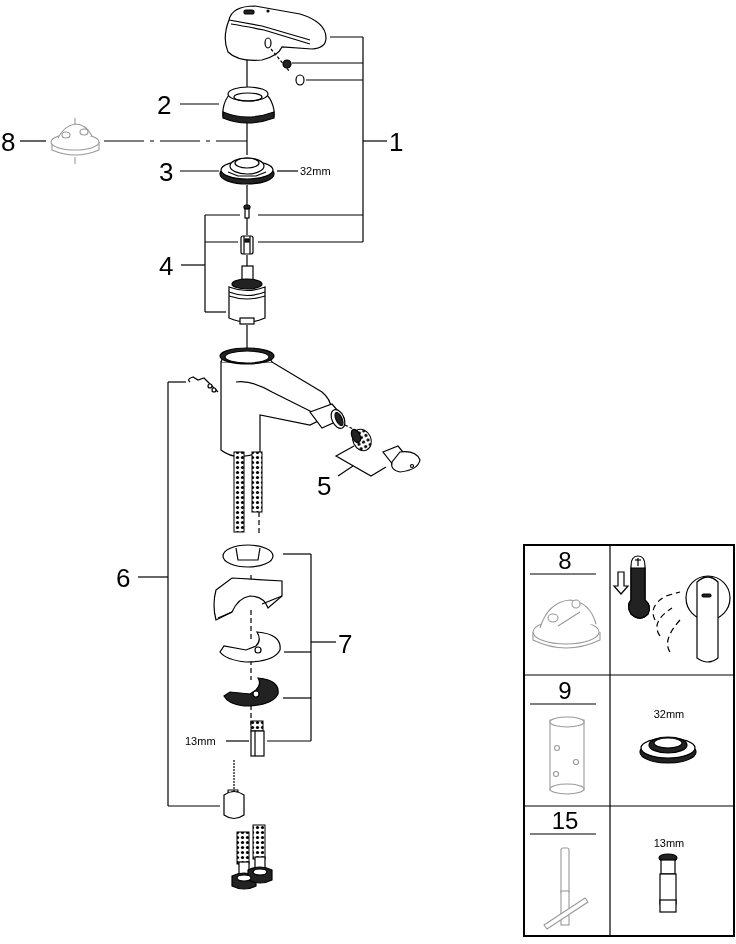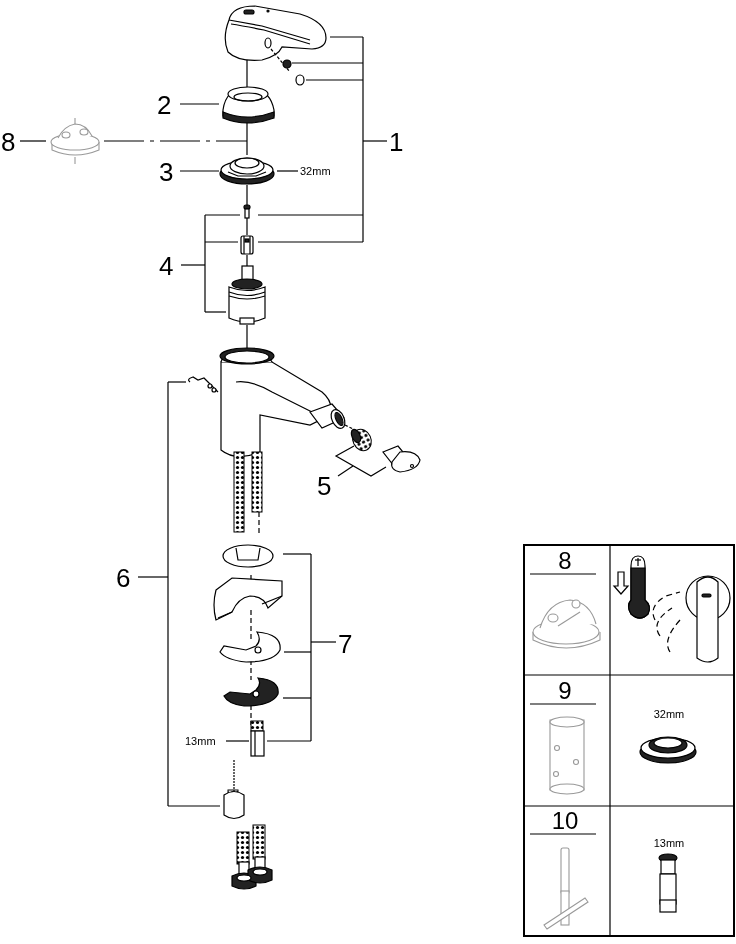--- a/index.html
+++ b/index.html
@@ -272,15 +272,15 @@
 <div class="callout" style="left:116px; top:565px;">6</div>
 <div class="callout" style="left:338px; top:631px;">7</div>
 <div class="callout" style="left:1px; top:129px;">8</div>
 
 <div class="dim" style="left:300px; top:165px;">32mm</div>
 <div class="dim" style="left:185px; top:735px;">13mm</div>
 
 <div class="tbl"></div>
 <div class="cell-num" style="left:530px; top:549px;">8</div>
 <div class="cell-num" style="left:530px; top:679px;">9</div>
-<div class="cell-num" style="left:530px; top:809px;">10</div>
+<div class="cell-num" style="left:530px; top:809px;">15</div>
 <div class="cell-dim" style="left:629px; top:708px;">32mm</div>
 <div class="cell-dim" style="left:629px; top:837px;">13mm</div>
 
 </body></html>

